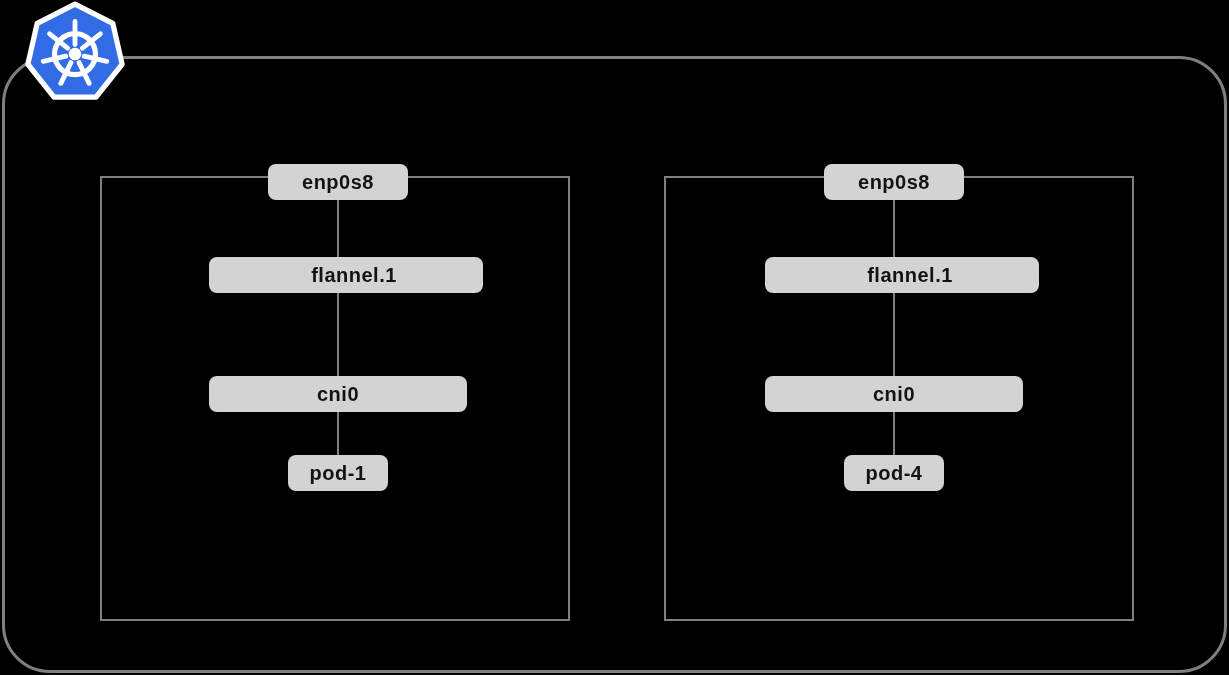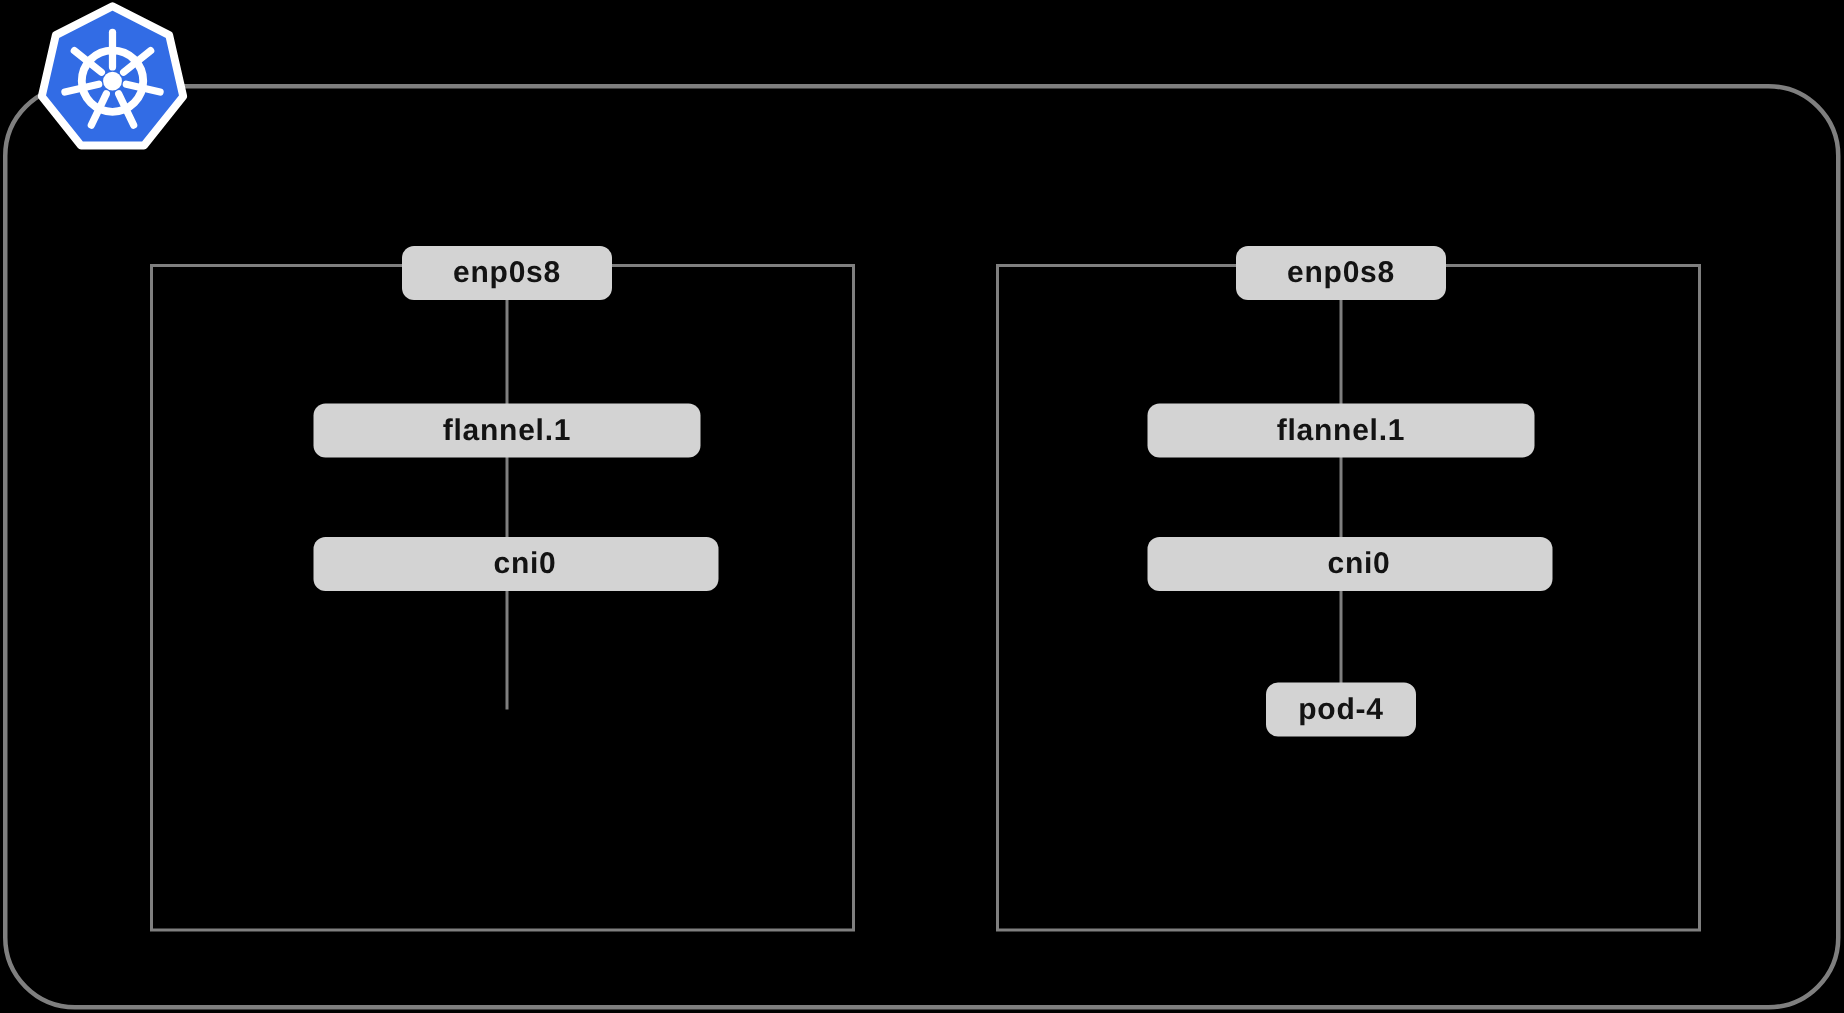--- a/index.html
+++ b/index.html
@@ -56,22 +56,22 @@
     font-size: 20px;
     font-weight: bold;
     display: flex;
     align-items: center;
     justify-content: center;
     z-index: 4;
     letter-spacing: 0.5px;
   }
   
   .row-enp  { top: 164px; }
-  .row-fla  { top: 269px; }
-  .row-cni  { top: 358px; padding-left: 12px; }
+  .row-fla  { top: 257px; padding-left: 16px; }
+  .row-cni  { top: 376px; }
   .row-pod  { top: 455px; }
   
   #n1-enp { left: 268px; width: 140px; }
   #n1-fla { left: 209px; width: 258px; }
   #n1-cni { left: 209px; width: 258px; }
   #n1-pod { left: 288px; width: 100px; }
   #n2-enp { left: 824px; width: 140px; }
   #n2-fla { left: 765px; width: 258px; }
   #n2-cni { left: 765px; width: 258px; }
   #n2-pod { left: 844px; width: 100px; }
@@ -104,20 +104,21 @@
       <line x1="42.96" y1="45.89" x2="25.76" y2="32.17"></line>
     </g>
     <circle cx="50" cy="51.5" r="6" fill="#ffffff"></circle>
   </svg>
 
   <div class="node-box" id="node-1-box"></div>
   <div class="connector" id="connector-1"></div>
   <div class="label-box row-enp" id="n1-enp">enp0s8</div>
   <div class="label-box row-fla" id="n1-fla">flannel.1</div>
   <div class="label-box row-cni" id="n1-cni">cni0</div>
+  <div class="label-box row-pod" id="n1-pod">pod-1</div>
 
   <div class="node-box" id="node-2-box"></div>
   <div class="connector" id="connector-2"></div>
   <div class="label-box row-enp" id="n2-enp">enp0s8</div>
   <div class="label-box row-fla" id="n2-fla">flannel.1</div>
   <div class="label-box row-cni" id="n2-cni">cni0</div>
   <div class="label-box row-pod" id="n2-pod">pod-4</div>
 
 </div>
 

